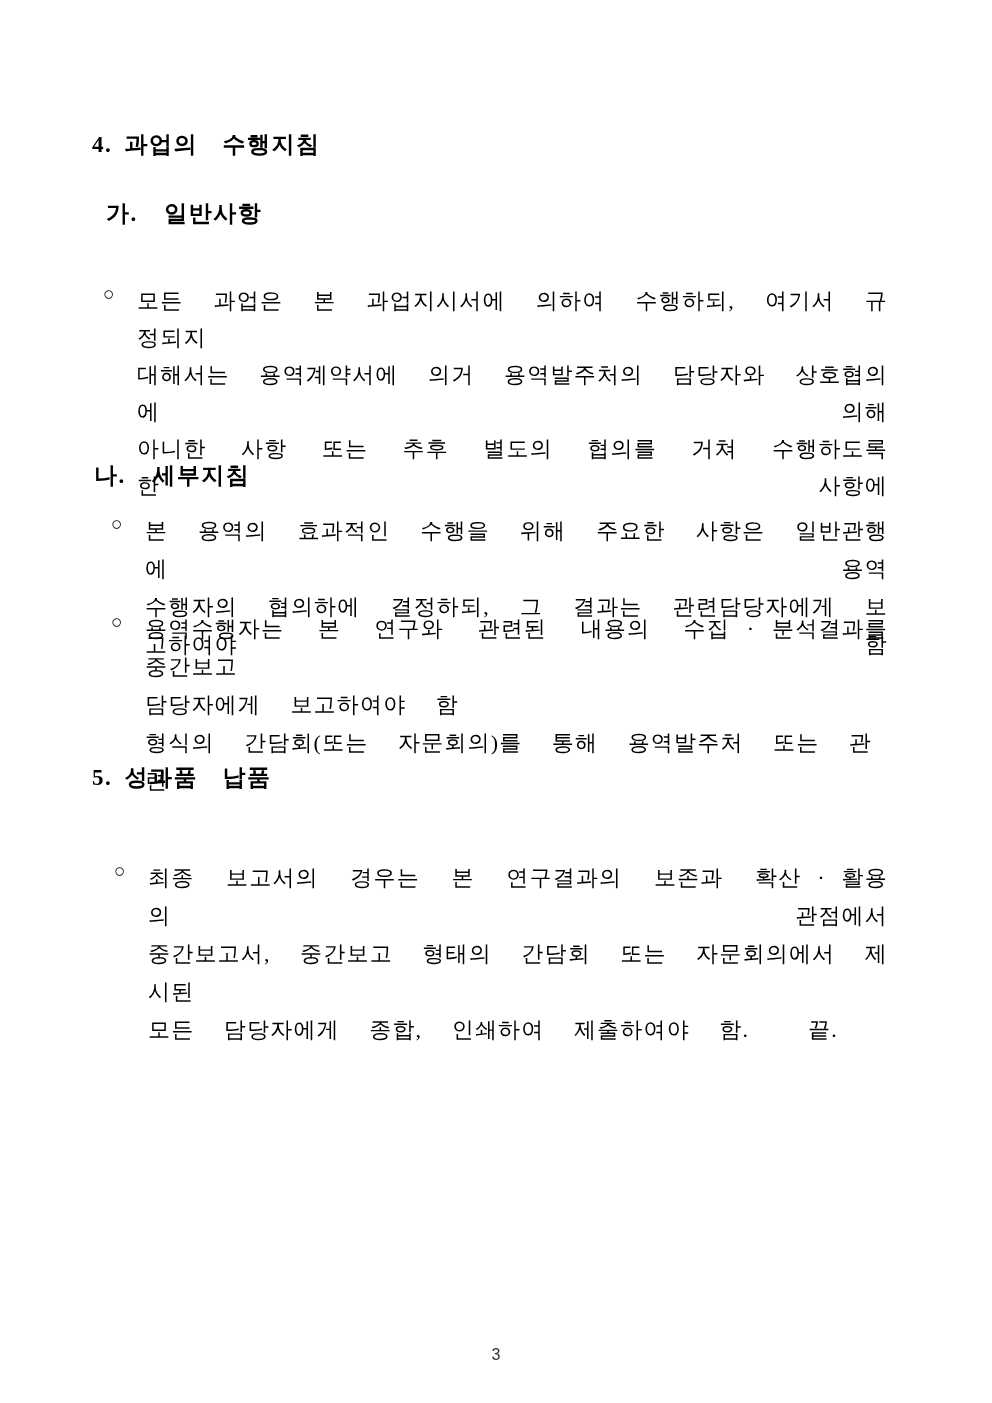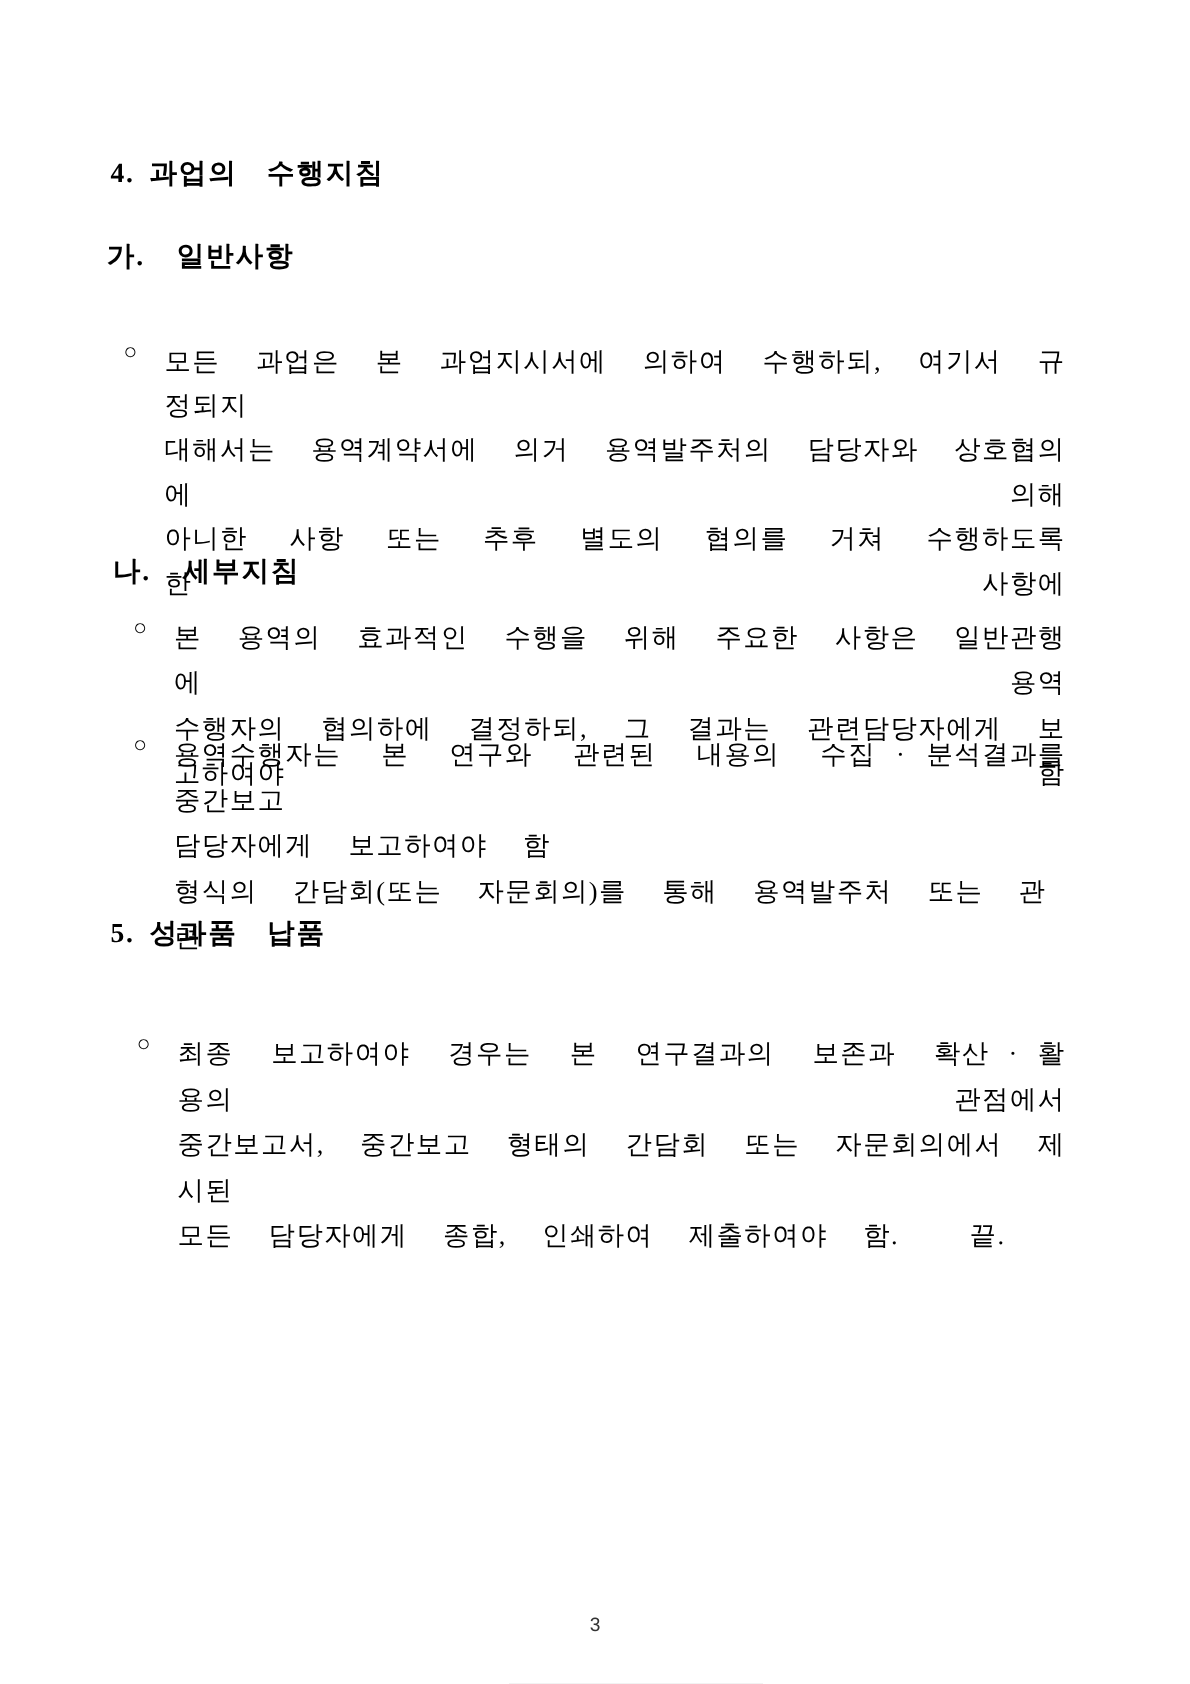--- a/index.html
+++ b/index.html
@@ -71,21 +71,21 @@
     color: #333;
   }
 </style>
 </head>
 <body>
 
 <div class="page">
 
   <div class="abs h-main" style="left:92px; top:131px;">4. 과업의  수행지침</div>
 
-  <div class="abs h-sub" style="left:89px; top:200px;">가.  일반사항</div>
+  <div class="abs h-sub" style="left:106px; top:200px;">가.  일반사항</div>
 
   <div class="abs bullet lh37" style="left:137px; top:282px; width:751px;">
     <span class="marker">○</span>
     <div class="line just">모든  과업은  본  과업지시서에  의하여  수행하되,  여기서  규정되지</div>
     <div class="line just">대해서는  용역계약서에  의거  용역발주처의  담당자와  상호협의에  의해</div>
     <div class="line just">아니한  사항  또는  추후  별도의  협의를  거쳐  수행하도록  한  사항에</div>
   </div>
 
   <div class="abs h-sub" style="left:94px; top:462px;">나.  세부지침</div>
 
@@ -99,20 +99,20 @@
     <span class="marker">○</span>
     <div class="line just">용역수행자는  본  연구와  관련된  내용의  수집 · 분석결과를  중간보고</div>
     <div class="line">담당자에게  보고하여야  함</div>
     <div class="line">형식의  간담회(또는  자문회의)를  통해  용역발주처  또는  관련</div>
   </div>
 
   <div class="abs h-main" style="left:92px; top:764px;">5. 성과품  납품</div>
 
   <div class="abs bullet lh38" style="left:148px; top:859px; width:740px;">
     <span class="marker">○</span>
-    <div class="line just">최종  보고하여야  경우는  본  연구결과의  보존과  확산 · 활용의  관점에서</div>
+    <div class="line just">최종  보고서의  경우는  본  연구결과의  보존과  확산 · 활용의  관점에서</div>
     <div class="line">중간보고서,  중간보고  형태의  간담회  또는  자문회의에서  제시된</div>
     <div class="line">모든  담당자에게  종합,  인쇄하여  제출하여야  함.    끝.</div>
   </div>
 
   <div class="abs page-number" style="top:1345px;">3</div>
 
 </div>
 
 </body></html>

